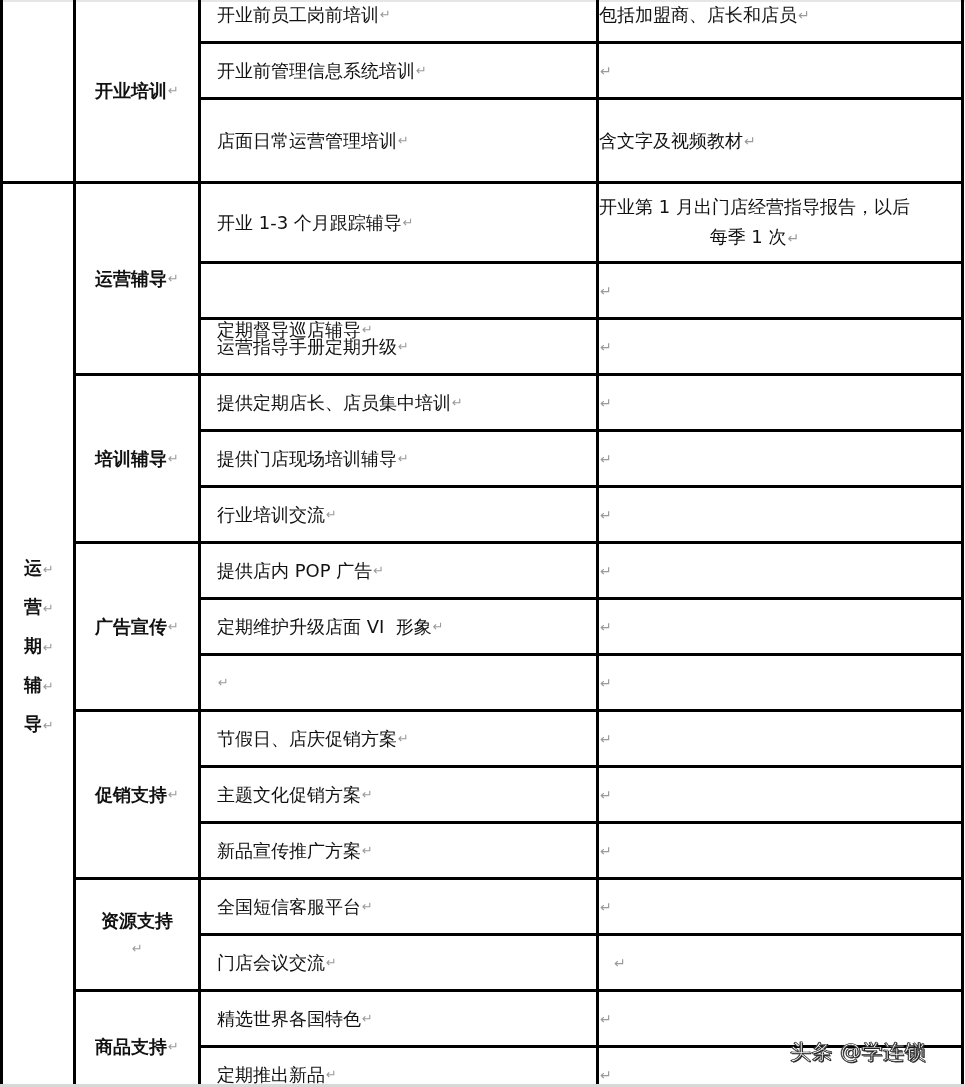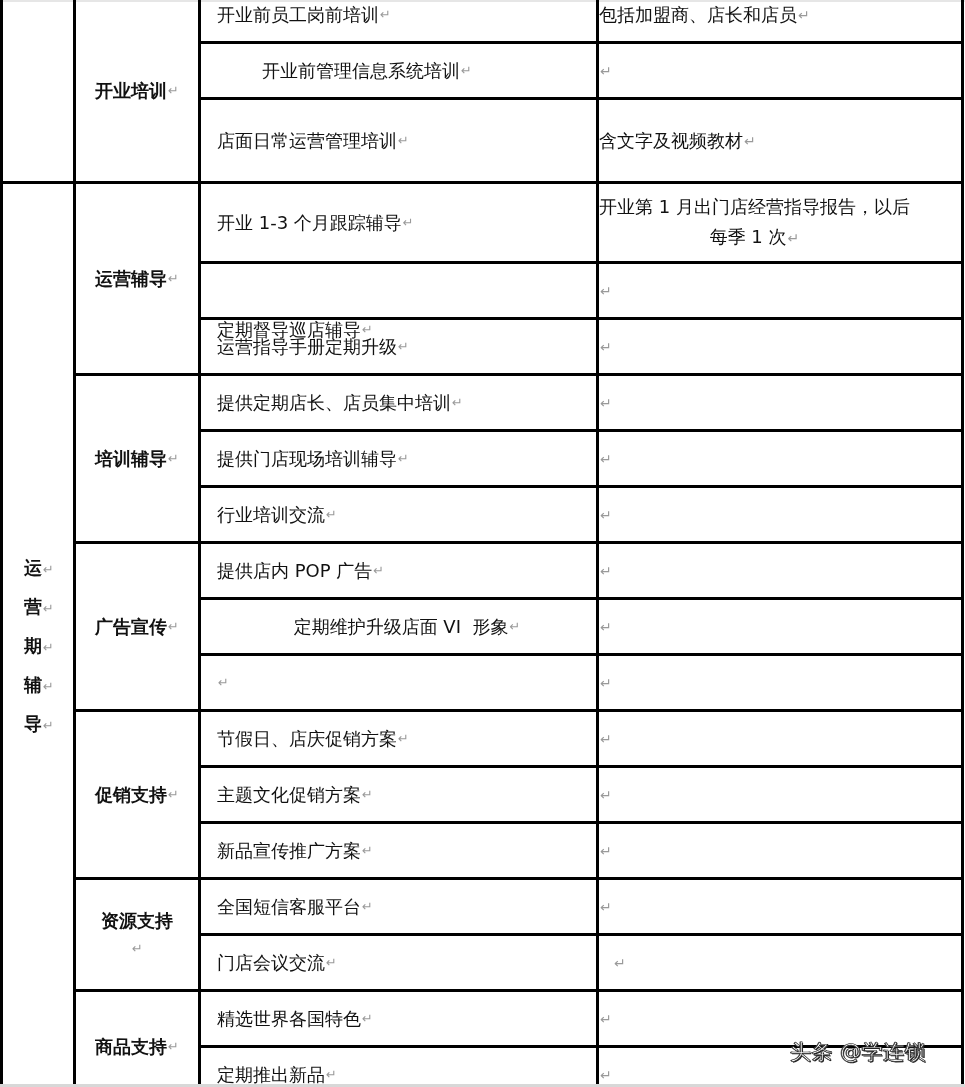--- a/index.html
+++ b/index.html
@@ -63,21 +63,21 @@
 
   <div class="cell item" style="left:201px; top:0; width:380px; height:30px;">
     <span>开业前员工岗前培训</span>
       <span class="pm">↵</span>
   </div>
   <div class="cell note" style="left:599px; top:0; width:362px; height:30px;">
     <span>包括加盟商、店长和店员</span>
       <span class="pm">↵</span>
   </div>
 
-  <div class="cell item" style="left:201px; top:44px; width:380px; height:53px;margin-left:45px;">
+  <div class="cell item" style="left:201px; top:44px; width:380px; height:53px;">
     <span>开业前管理信息系统培训</span>
       <span class="pm">↵</span>
   </div>
   <div class="cell note" style="left:599px; top:44px; width:362px; height:53px;">
     <span></span>
       <span class="pm">↵</span>
   </div>
 
   <div class="cell item" style="left:201px; top:100px; width:380px; height:81px;">
     <span>店面日常运营管理培训</span>
@@ -155,21 +155,21 @@
     <span>广告宣传</span>
       <span class="pm">↵</span>
   </div>
   <div class="cell item" style="left:201px; top:544px; width:380px; height:53px;">
     <span>提供店内 POP 广告</span>
       <span class="pm">↵</span>
   </div>
   <div class="cell note" style="left:599px; top:544px; width:362px; height:53px;">
     <span class="pm">↵</span>
   </div>
-  <div class="cell item" style="left:201px; top:600px; width:380px; height:53px;justify-content:center;">
+  <div class="cell item" style="left:201px; top:600px; width:380px; height:53px;">
     <span style="white-space:pre">定期维护升级店面 VI  形象</span>
       <span class="pm">↵</span>
   </div>
   <div class="cell note" style="left:599px; top:600px; width:362px; height:53px;">
     <span class="pm">↵</span>
   </div>
   <div class="cell item" style="left:201px; top:656px; width:380px; height:53px;">
       <span class="pm">↵</span>
   </div>
   <div class="cell note" style="left:599px; top:656px; width:362px; height:53px;">

